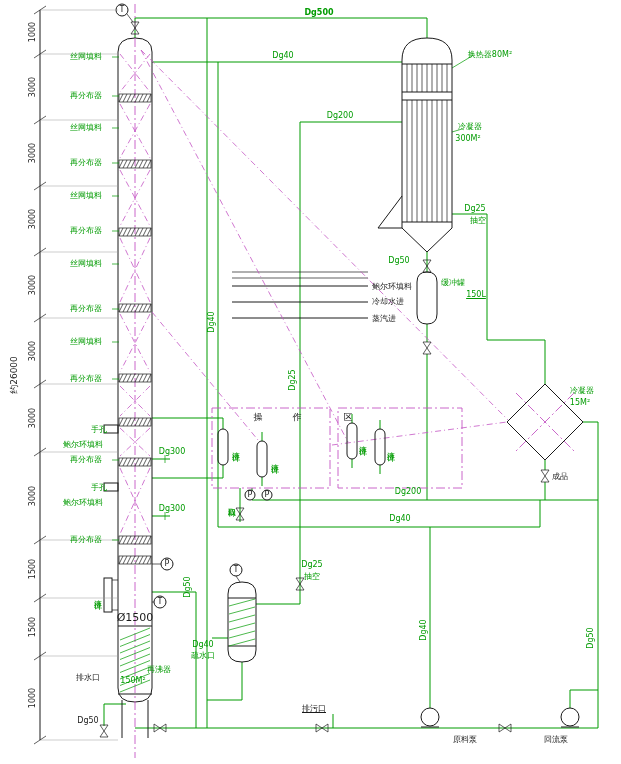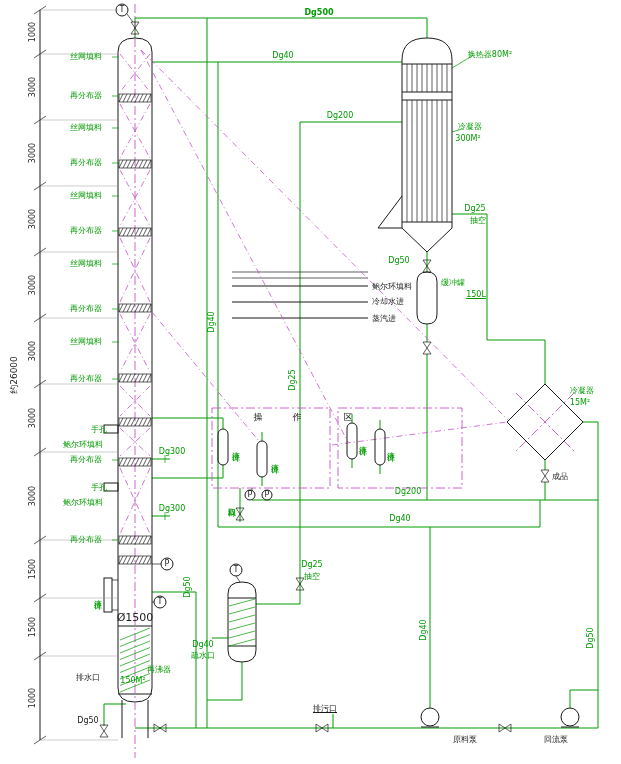--- a/index.html
+++ b/index.html
@@ -405,21 +405,21 @@
       <div class="lbl k a-l" style="left: 372px; top: 302px;">冷却水进</div>
       <div class="lbl k a-l" style="left: 372px; top: 319px;">蒸汽进</div>
       <div class="lbl k" style="left: 258px; top: 417px; font-size: 9px;">操</div>
       <div class="lbl k" style="left: 297px; top: 417px; font-size: 9px;">作</div>
       <div class="lbl k" style="left: 348px; top: 417px; font-size: 9px;">区</div>
       <div class="lbl g v" style="left: 235px; top: 447px;">液位计</div>
       <div class="lbl g v" style="left: 274px; top: 459px;">液位计</div>
       <div class="lbl g v" style="left: 362px; top: 441px;">液位计</div>
       <div class="lbl g v" style="left: 390px; top: 447px;">液位计</div>
       <div class="lbl g v" style="left: 231px; top: 503px;">取样口</div>
-      <div class="lbl k" style="left: 325px; top: 709px; text-decoration: underline;">排污口</div>
+      <div class="lbl k" style="left: 314px; top: 709px; text-decoration: underline;">排污口</div>
       <div class="lbl k" style="left: 455px; top: 740px; margin-left: 10px;">原料泵</div>
       <div class="lbl k" style="left: 556px; top: 740px;">回流泵</div>
       <div class="lbl k" style="left: 122px; top: 10px;">T</div>
       <div class="lbl k" style="left: 167px; top: 564px;">P</div>
       <div class="lbl k" style="left: 160px; top: 602px;">T</div>
       <div class="lbl k" style="left: 236px; top: 570px;">T</div>
       <div class="lbl k" style="left: 250px; top: 495px;">P</div>
       <div class="lbl k" style="left: 267px; top: 495px;">P</div>
       <div class="lbl k r" style="left: 33px; top: 32px;">1000</div>
       <div class="lbl k r" style="left: 33px; top: 87px;">3000</div>

